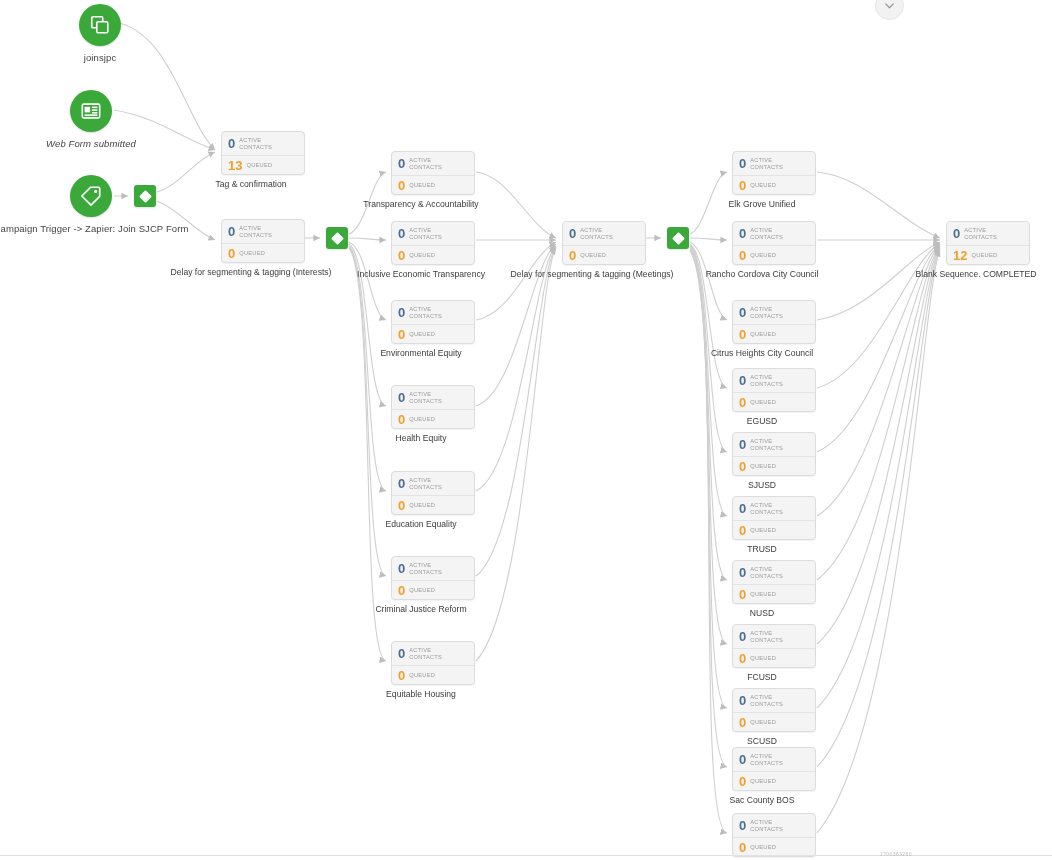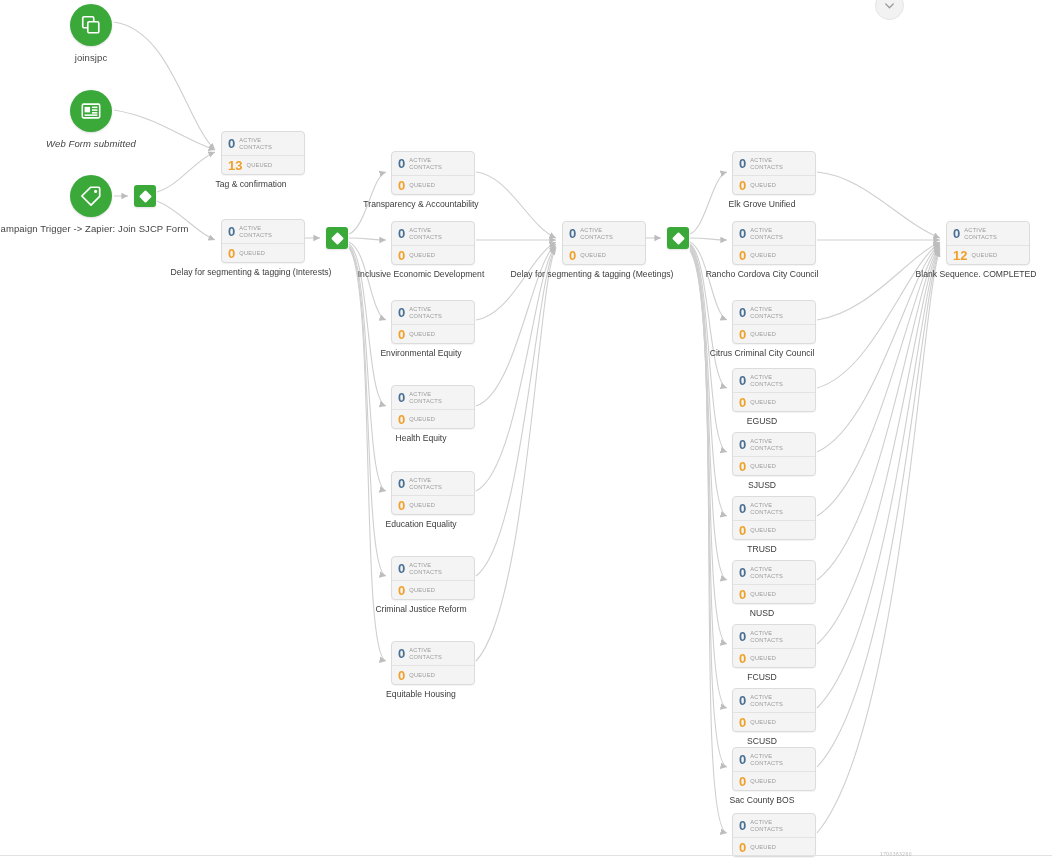--- a/index.html
+++ b/index.html
@@ -151,21 +151,21 @@
       <path d="M817,452 C878,424 910,266 940,244" marker-end="url(#ah)"></path>
       <path d="M817,516 C882,476 912,270 940,245" marker-end="url(#ah)"></path>
       <path d="M817,580 C886,528 914,274 940,246" marker-end="url(#ah)"></path>
       <path d="M817,644 C890,580 916,278 940,247" marker-end="url(#ah)"></path>
       <path d="M817,708 C894,632 918,282 940,248" marker-end="url(#ah)"></path>
       <path d="M817,767 C898,680 920,286 940,249" marker-end="url(#ah)"></path>
       <path d="M817,833 C902,732 922,290 940,250" marker-end="url(#ah)"></path>
     </g>
   </svg>
 
-  <div class="trigger" style="left:70px;top:4px;">
+  <div class="trigger" style="left:79px;top:4px;">
     <div class="circle">
       <svg width="22" height="22" viewBox="0 0 24 24" fill="none" stroke="#fff" stroke-width="1.8">
         <rect x="3" y="3" width="12" height="12" rx="1.5"></rect>
         <rect x="8.5" y="8.5" width="12" height="12" rx="1.5" fill="#3aa93a"></rect>
       </svg>
     </div>
     <div class="tlabel">joinsjpc</div>
   </div>
 
   <div class="trigger" style="left:70px;top:90px;font-style:italic;">
@@ -246,21 +246,21 @@
         <div class="box">
           <div class="row top">
             <span class="num active">0</span>
             <span class="cap two">ACTIVE CONTACTS</span>
           </div>
           <div class="row bot">
             <span class="num queued">0</span>
             <span class="cap">QUEUED</span>
           </div>
         </div>
-        <div class="nlabel">Inclusive Economic Development</div>
+        <div class="nlabel">Inclusive Economic Transparency</div>
       </div>
       <div class="node" style="left: 391px; top: 300px;">
         <div class="box">
           <div class="row top">
             <span class="num active">0</span>
             <span class="cap two">ACTIVE CONTACTS</span>
           </div>
           <div class="row bot">
             <span class="num queued">0</span>
             <span class="cap">QUEUED</span>
@@ -363,21 +363,21 @@
         <div class="box">
           <div class="row top">
             <span class="num active">0</span>
             <span class="cap two">ACTIVE CONTACTS</span>
           </div>
           <div class="row bot">
             <span class="num queued">0</span>
             <span class="cap">QUEUED</span>
           </div>
         </div>
-        <div class="nlabel">Citrus Criminal City Council</div>
+        <div class="nlabel">Citrus Heights City Council</div>
       </div>
       <div class="node" style="left: 732px; top: 368px;">
         <div class="box">
           <div class="row top">
             <span class="num active">0</span>
             <span class="cap two">ACTIVE CONTACTS</span>
           </div>
           <div class="row bot">
             <span class="num queued">0</span>
             <span class="cap">QUEUED</span>

